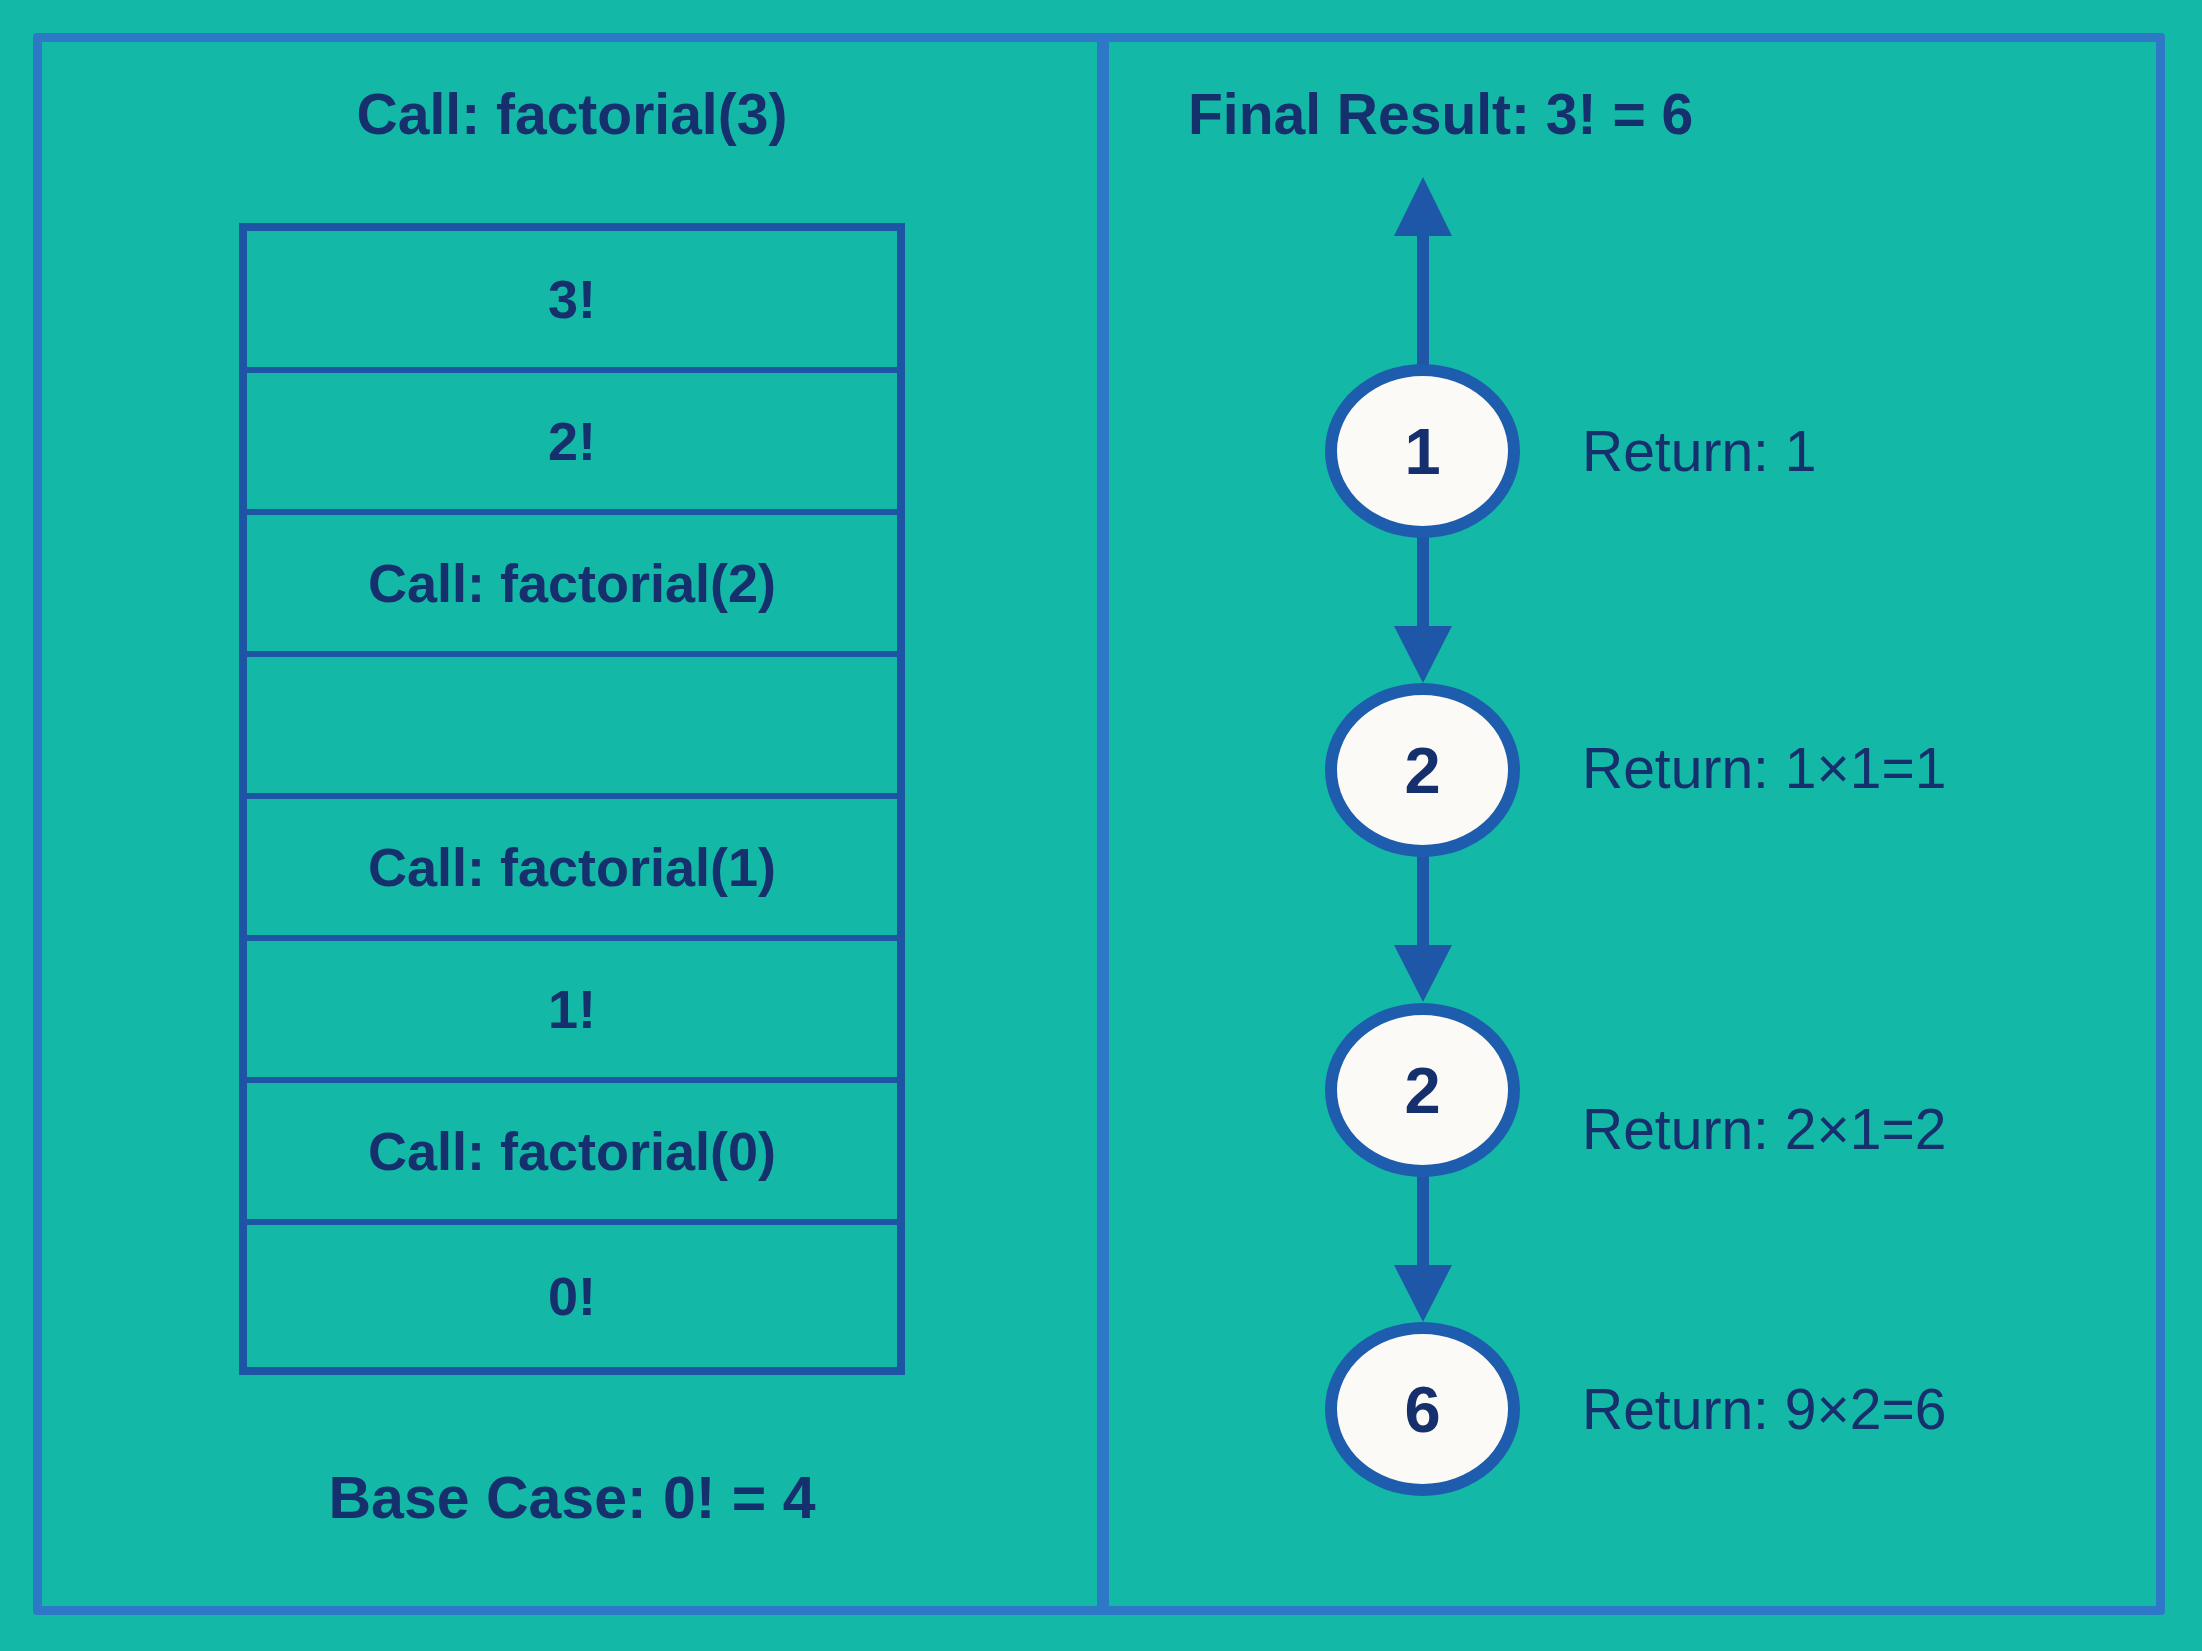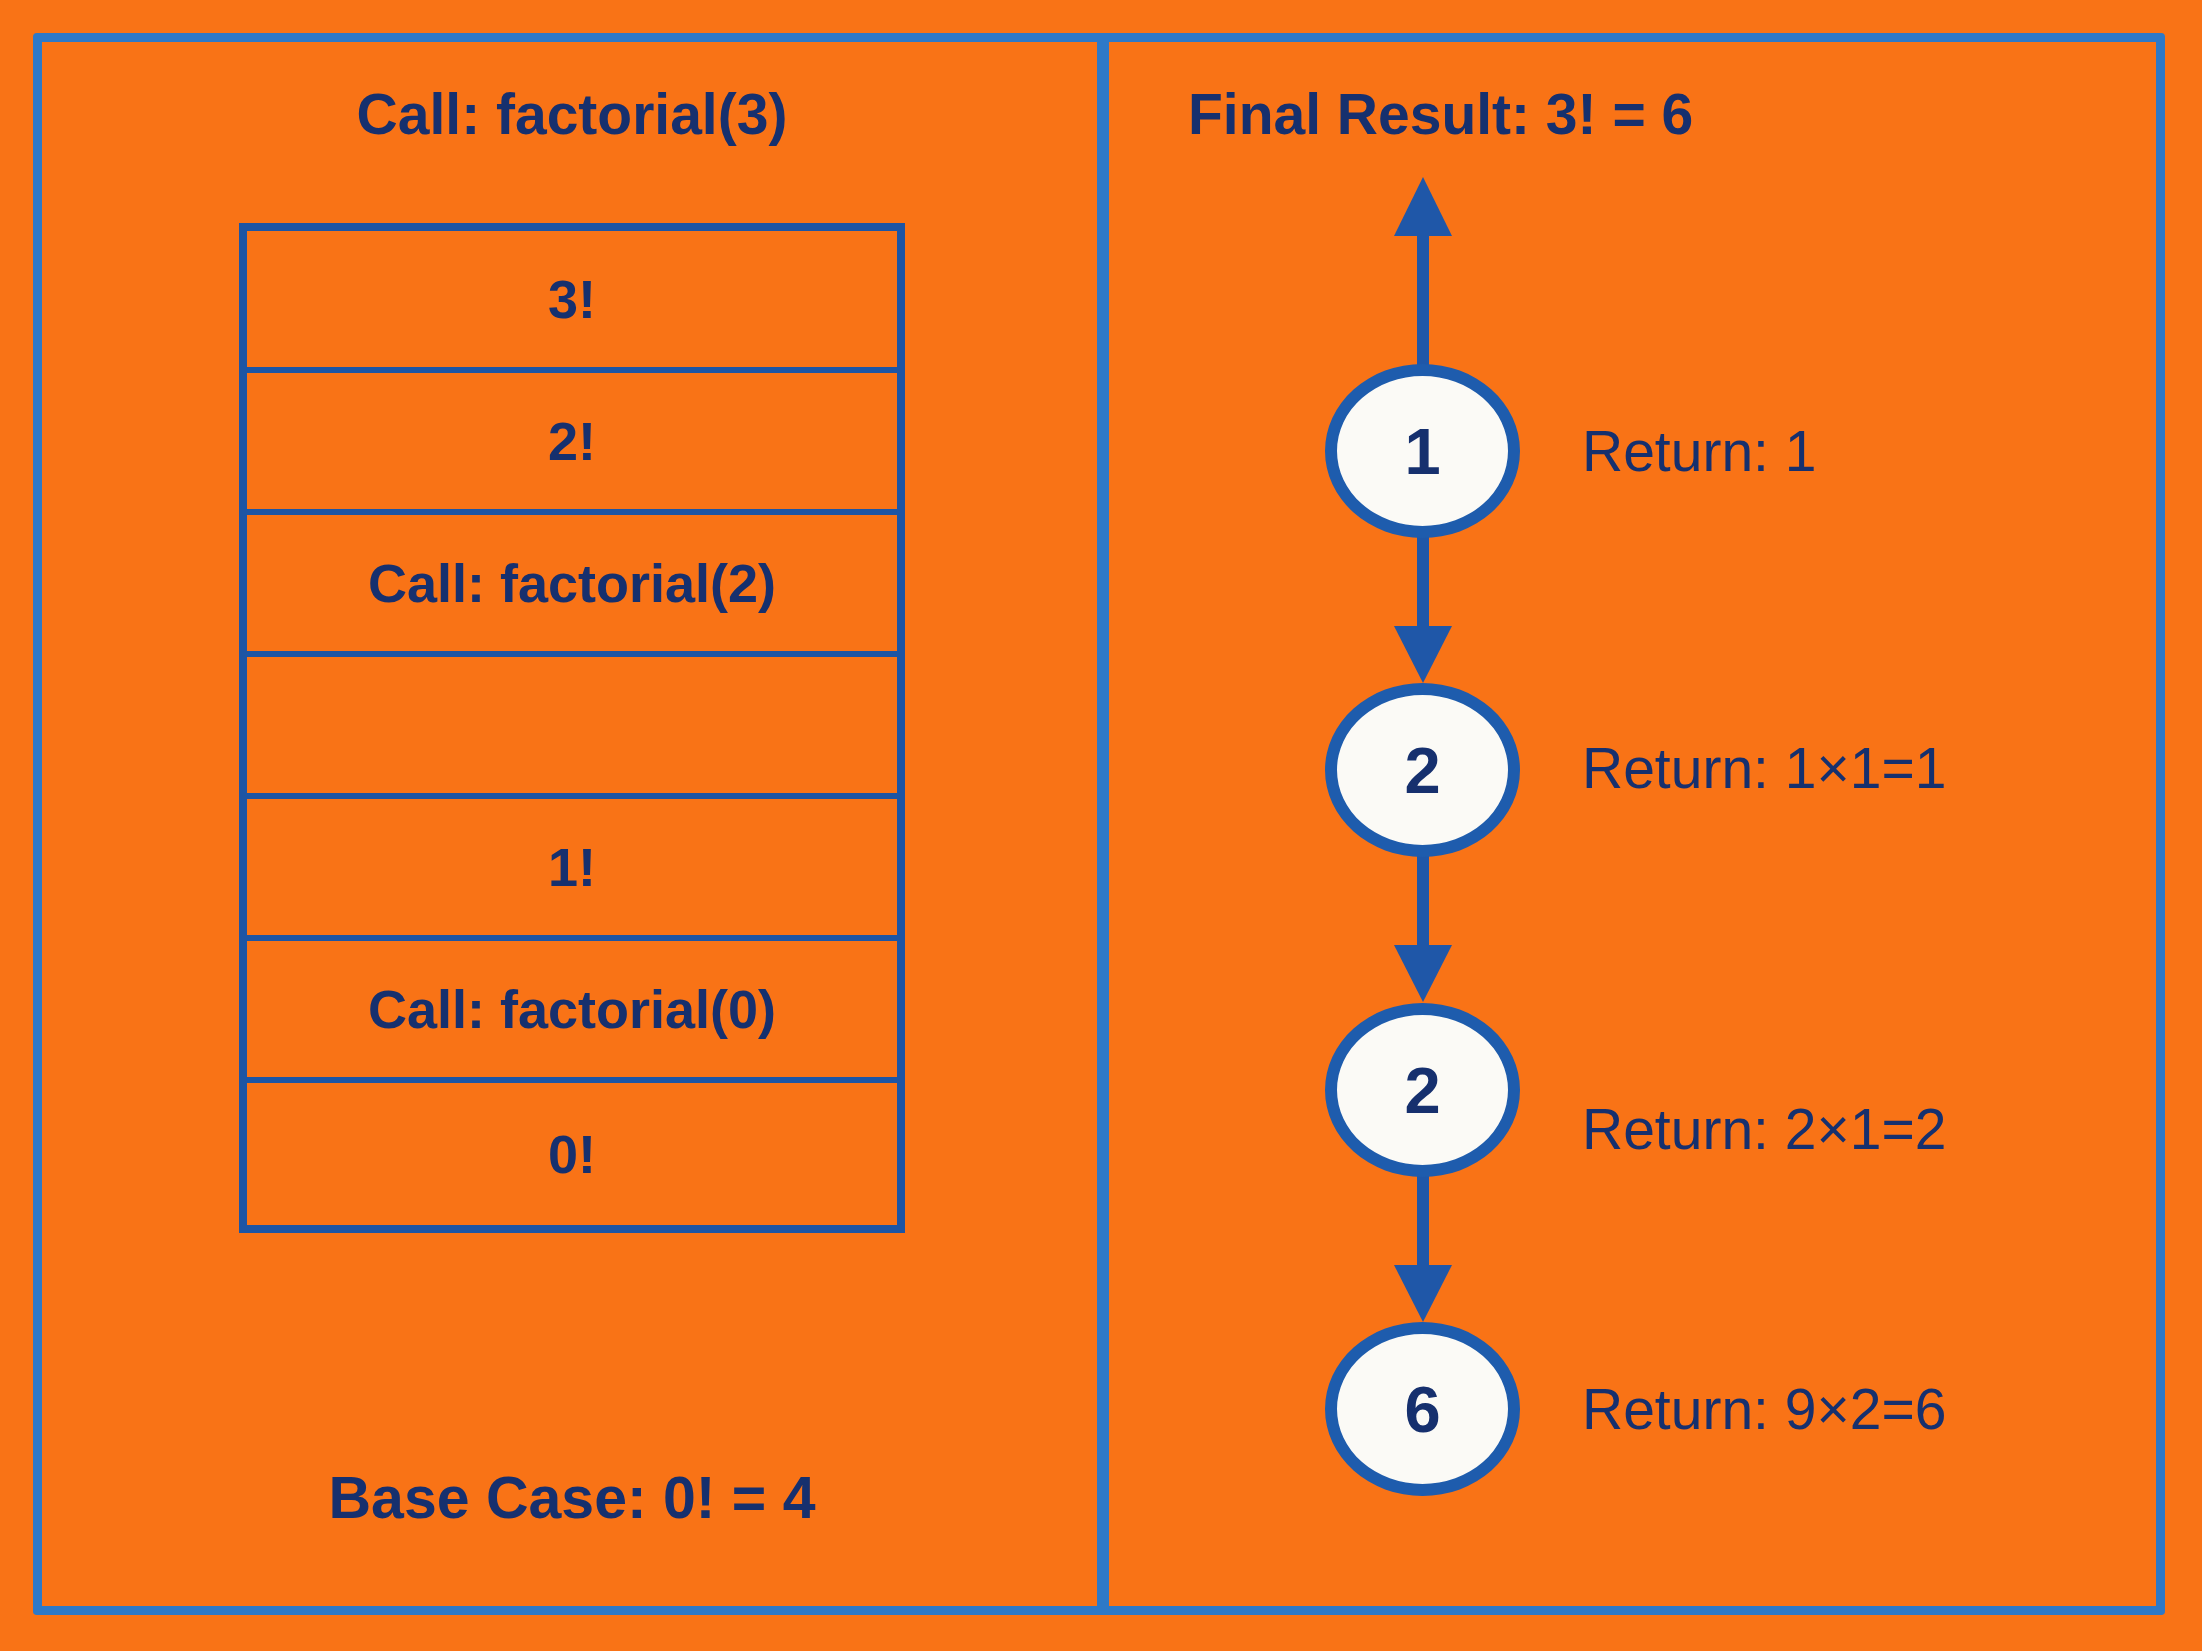--- a/index.html
+++ b/index.html
@@ -1,19 +1,19 @@
 <!DOCTYPE html>
 <html><head>
 <meta charset="utf-8">
 <style>
   html,body{margin:0;padding:0;background:#ffffff;}
   .page{
     position:relative;
     width:2202px;height:1652px;
-    background:#f97316;
+    background:#14b8a6;
     font-family:"Liberation Sans", sans-serif;
     color:#16306e;
     overflow:hidden;
   }
   .frame{
     position:absolute;left:33px;top:33px;
     width:2132px;height:1582px;
     box-sizing:border-box;
     border:9.6px solid #2e79c7;
     border-radius:3.8px;
@@ -91,20 +91,21 @@
   <div class="frame"></div>
   <div class="divider"></div>
 
   <div class="panel-title left-title">Call: factorial(3)</div>
 
   <div class="stack">
     <div class="stack-row">3!</div>
     <div class="stack-row">2!</div>
     <div class="stack-row">Call: factorial(2)</div>
     <div class="stack-row"></div>
+    <div class="stack-row">Call: factorial(1)</div>
     <div class="stack-row">1!</div>
     <div class="stack-row">Call: factorial(0)</div>
     <div class="stack-row">0!</div>
   </div>
 
   <div class="caption">Base Case: 0! = 4</div>
 
   <div class="panel-title right-title">Final Result: 3! = 6</div>
 
   <div class="arrowhead up" style="top:177px;"></div>

